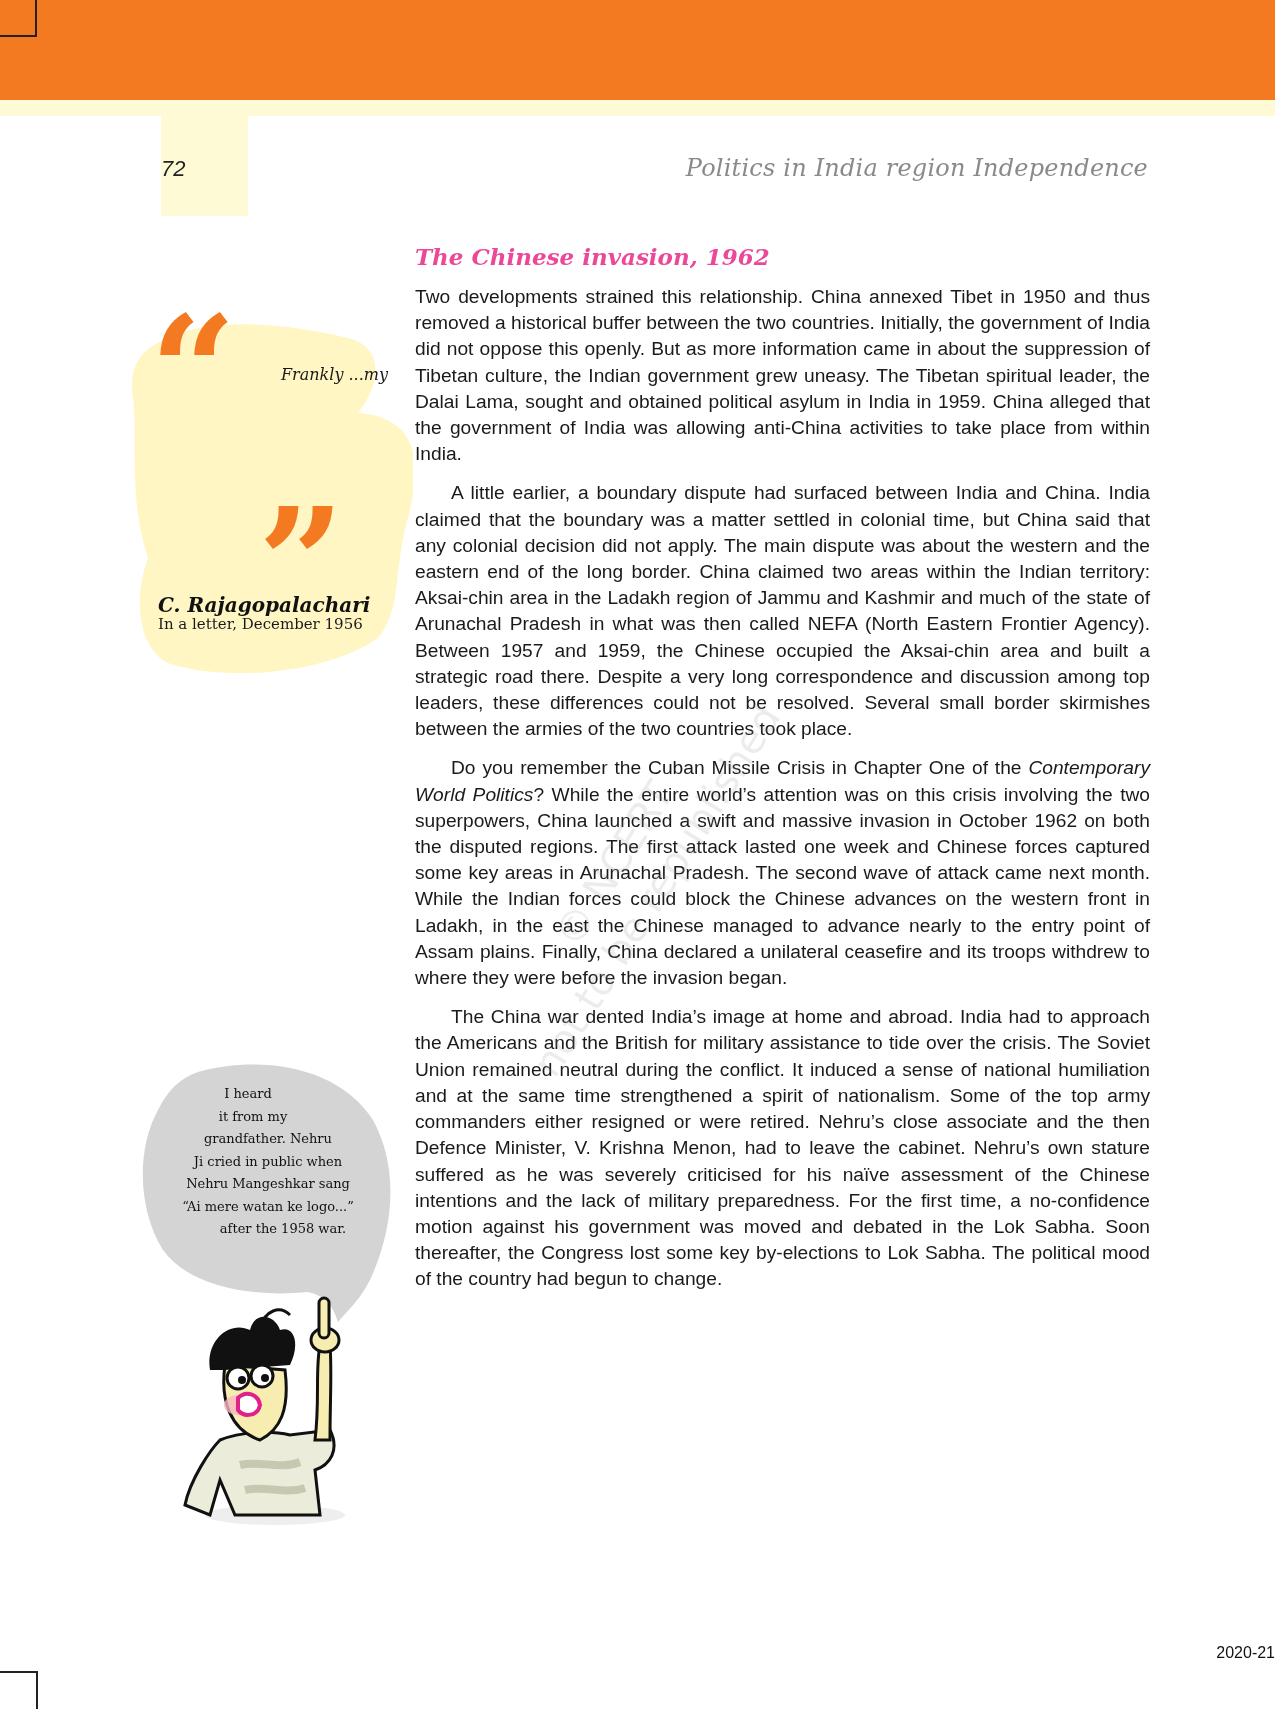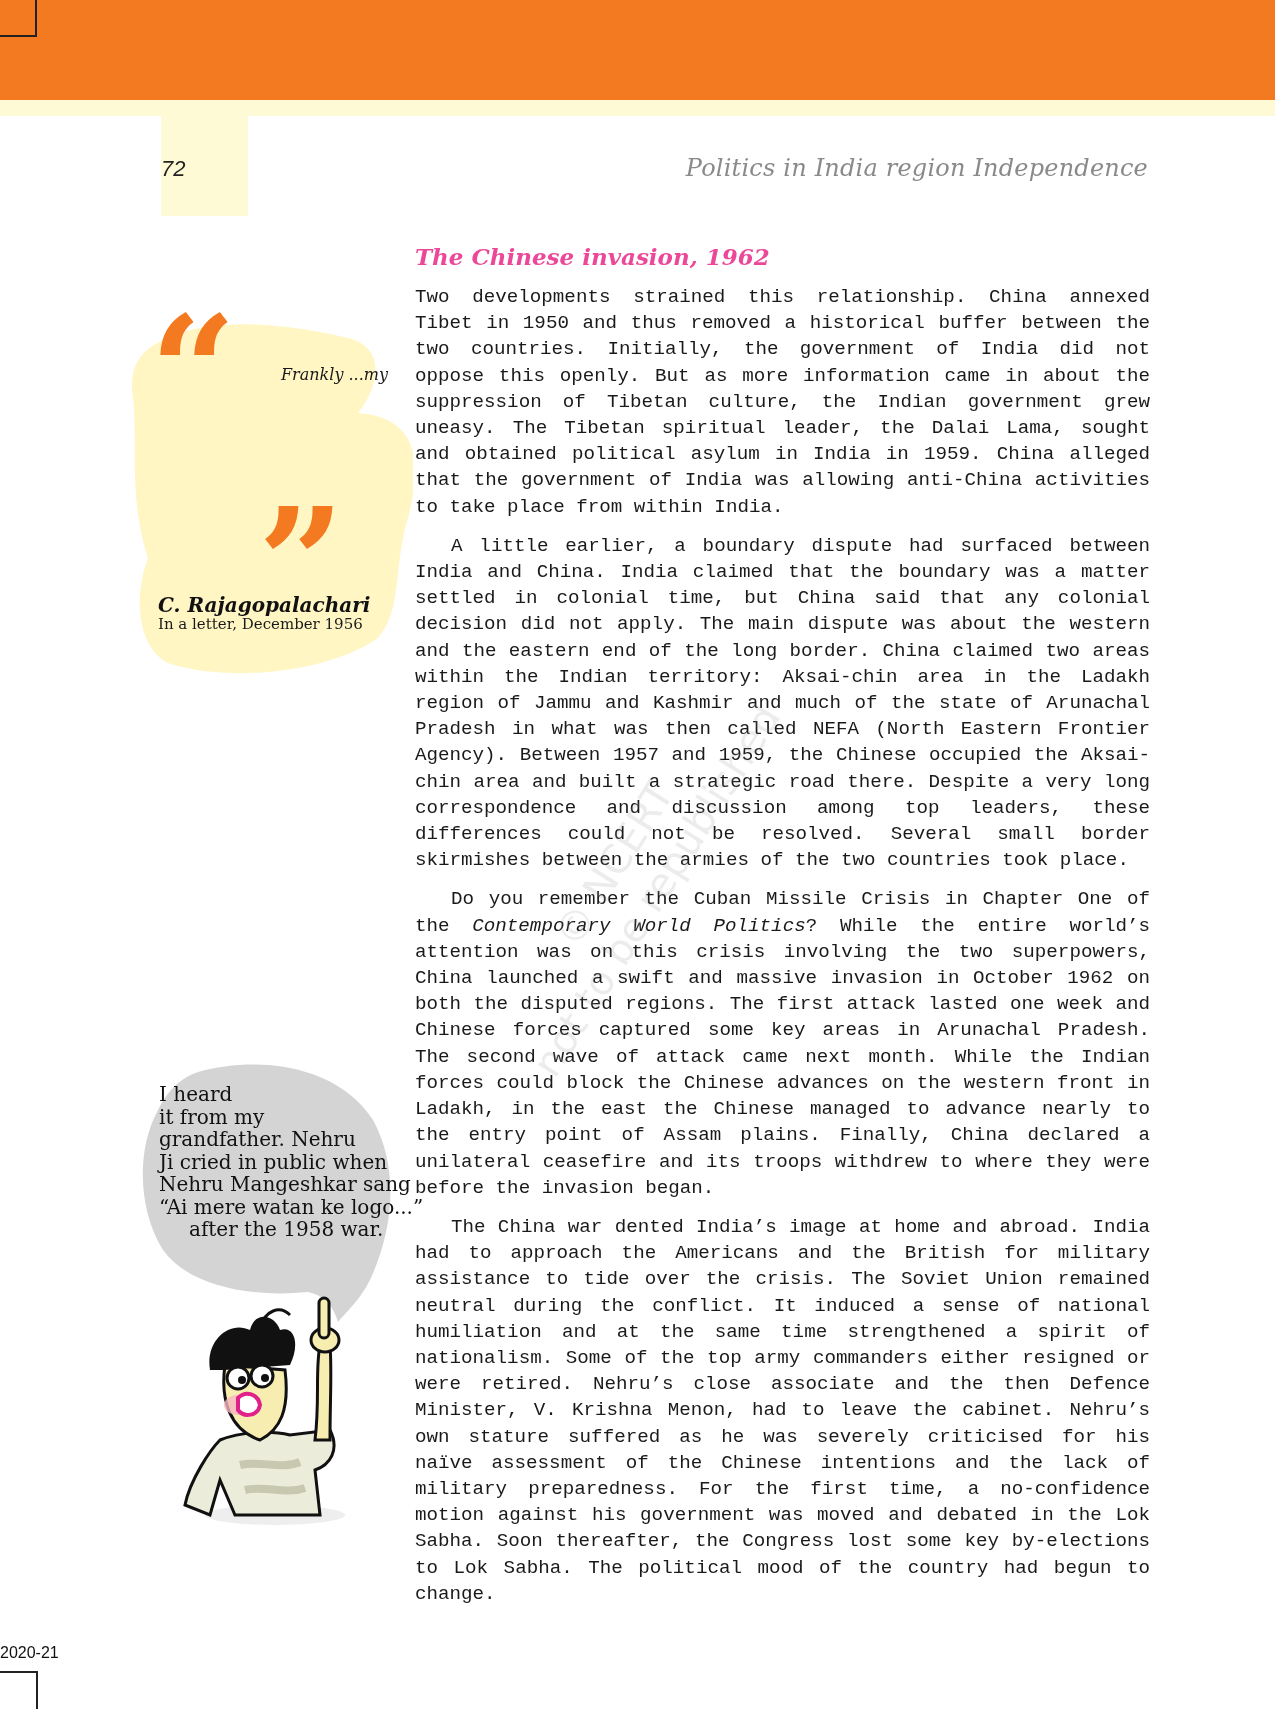--- a/index.html
+++ b/index.html
@@ -38,21 +38,21 @@
     font-family: "DejaVu Serif", serif; font-style: italic; font-size: 24px; color: #8a8a8a;
     letter-spacing: 0.2px;
   }
   .section-title {
     position: absolute; left: 415px; top: 243px;
     font-family: "DejaVu Serif", serif; font-weight: bold; font-style: italic;
     font-size: 23px; color: #ec4899;
   }
   .main-text {
     position: absolute; left: 415px; top: 284px; width: 735px;
-    font-family: Liberation Mono, monospace; font-size: 19.2px; line-height: 26.2px;
+    font-family: Liberation Sans, sans-serif; font-size: 19.2px; line-height: 26.2px;
     text-align: justify; color: #1a1a1a;
   }
   .main-text p { margin: 0 0 13px 0; }
   .main-text p.indent { text-indent: 36px; }
   .main-text em { font-style: italic; }
   .quote-blob {
     position: absolute; left: 128px; top: 318px; width: 285px; height: 360px;
   }
   .quote-marks {
     position: absolute; font-family: "DejaVu Serif", serif; font-weight: bold;
@@ -69,33 +69,33 @@
   .quote-author {
     position: absolute; left: 158px; top: 593px;
     font-family: "DejaVu Serif", serif; font-weight: bold; font-style: italic; font-size: 20px; color: #111;
   }
   .quote-source {
     position: absolute; left: 158px; top: 615px;
     font-family: "DejaVu Serif", serif; font-size: 15px; color: #1a1a1a;
   }
   .speech-bubble { position: absolute; left: 138px; top: 1060px; width: 260px; height: 262px; }
   .bubble-text {
-    position: absolute; left: 159px; top: 1083px; width: 250px; 
-    font-family: "DejaVu Serif", serif; font-size: 20px; line-height: 22.5px; color: #111;
+    position: absolute; left: 143px; top: 1083px; width: 250px; text-align: center;
+    font-family: "DejaVu Serif", serif; font-size: 13px; line-height: 22.5px; color: #111;
   }
   .bubble-text span { display: block; white-space: nowrap; }
   .cartoon { position: absolute; left: 180px; top: 1290px; width: 200px; height: 240px; }
   .watermark {
     position: absolute; left: 470px; top: 780px; width: 500px; height: 300px;
     transform: rotate(-58deg); transform-origin: center;
     font-family: "DejaVu Sans", sans-serif; font-size: 40px; color: rgba(150,150,150,0.18);
     text-align: center; line-height: 50px; pointer-events: none;
   }
   .footer-year {
-    position: absolute; left: 0; width: 1275px; top: 1644px; text-align: left;
+    position: absolute; left: 0; width: 1275px; top: 1644px; text-align: right;
     font-family: "Liberation Sans", sans-serif; font-size: 16px; color: #111;
   }
 </style>
 </head>
 <body>
 
 <div class="top-band"></div>
 <div class="cream-strip"></div>
 <div class="crop-mark-tl"></div>
 <div class="page-tab"></div>

